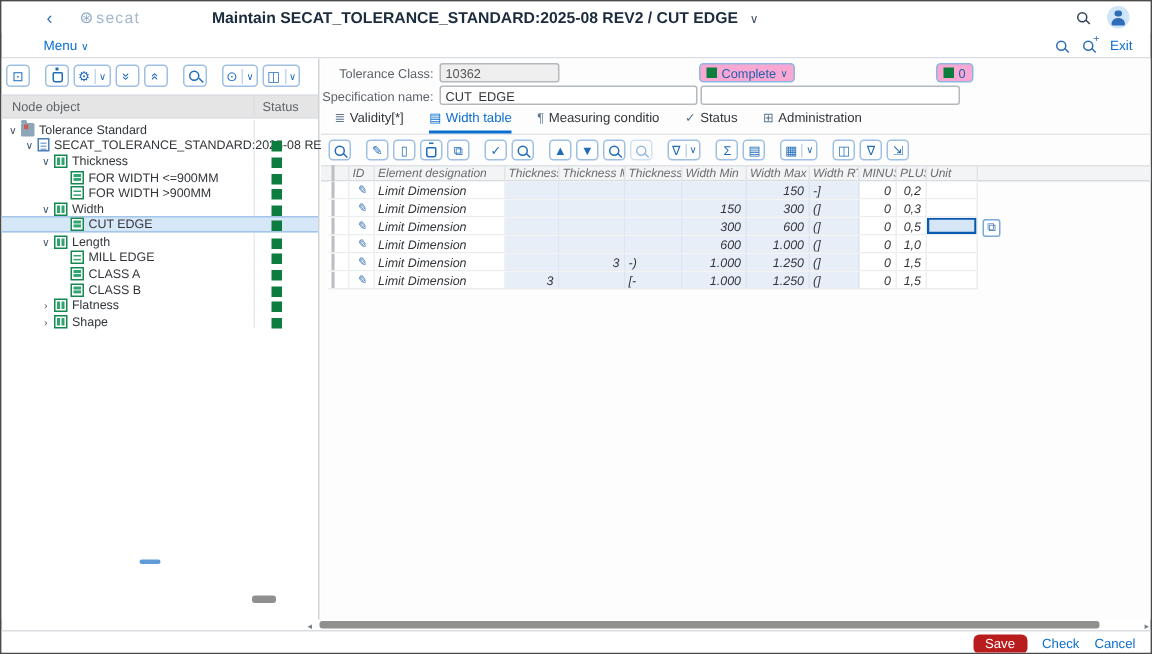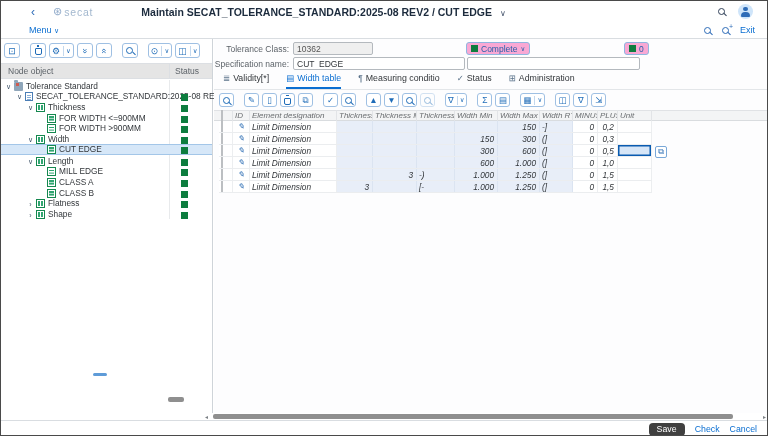--- a/index.html
+++ b/index.html
@@ -108,21 +108,21 @@
 
   
   #main-hscroll { position:absolute; left:204px; top:412px; width:564px; height:7px; display:flex; align-items:center; }
   #main-hscroll .arrow { color:#7d8287; font-size:6px; width:6px; }
   #main-hscroll .track { position:relative; flex:1; height:5px; }
   #main-hscroll .thumb { position:absolute; left:2px; width:520px; height:5px; background:#8f8f8f; border-radius:2px; }
 
   
   #footer { position:absolute; left:0; top:419px; width:100%; height:17px; background:#fff; border-top:1px solid #d9dde1; display:flex; align-items:center; justify-content:flex-end; gap:10px; padding-right:10px; }
   .fbtn { font-size:8.8px; color:#0a6ed1; background:none; border:none; cursor:pointer; font-family:inherit; }
-  .fbtn.primary { background:#404040; color:#fff; border-radius:4px; height:13px; padding:0 8px; display:flex; align-items:center; }
+  .fbtn.primary { background:#b91c1c; color:#fff; border-radius:4px; height:13px; padding:0 8px; display:flex; align-items:center; }
 </style>
 </head>
 <body>
 
 <div id="app">
 
   <div id="shell">
     <span class="backbtn">‹</span>
     <span class="logo">
       <span class="logo-glyph">⊛</span>

